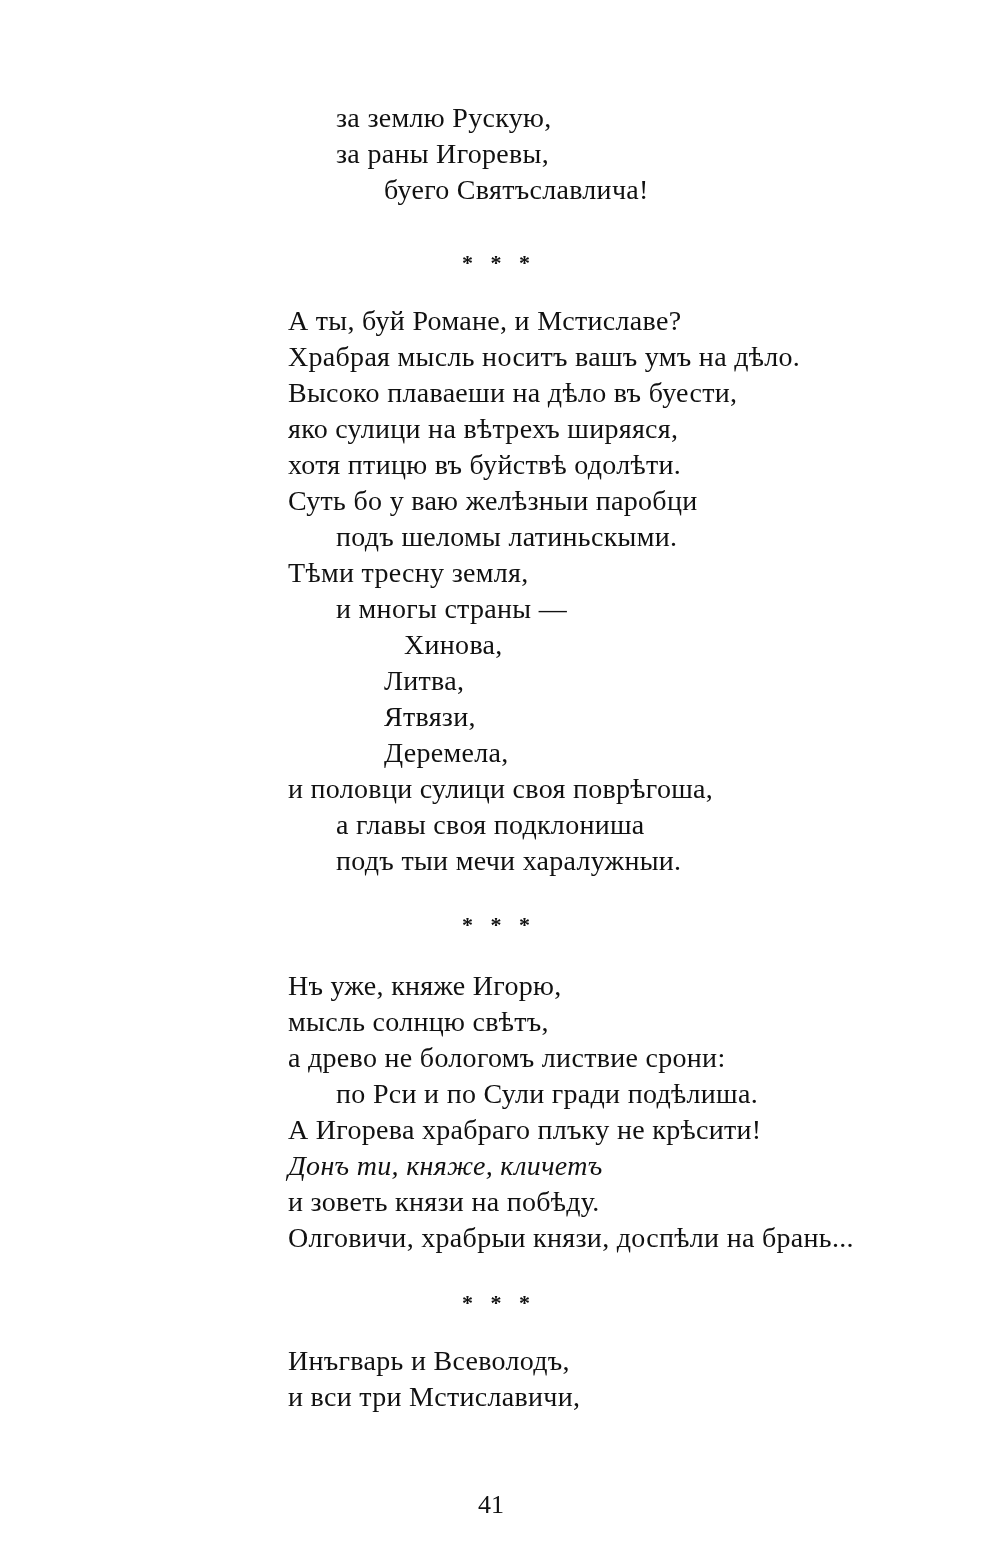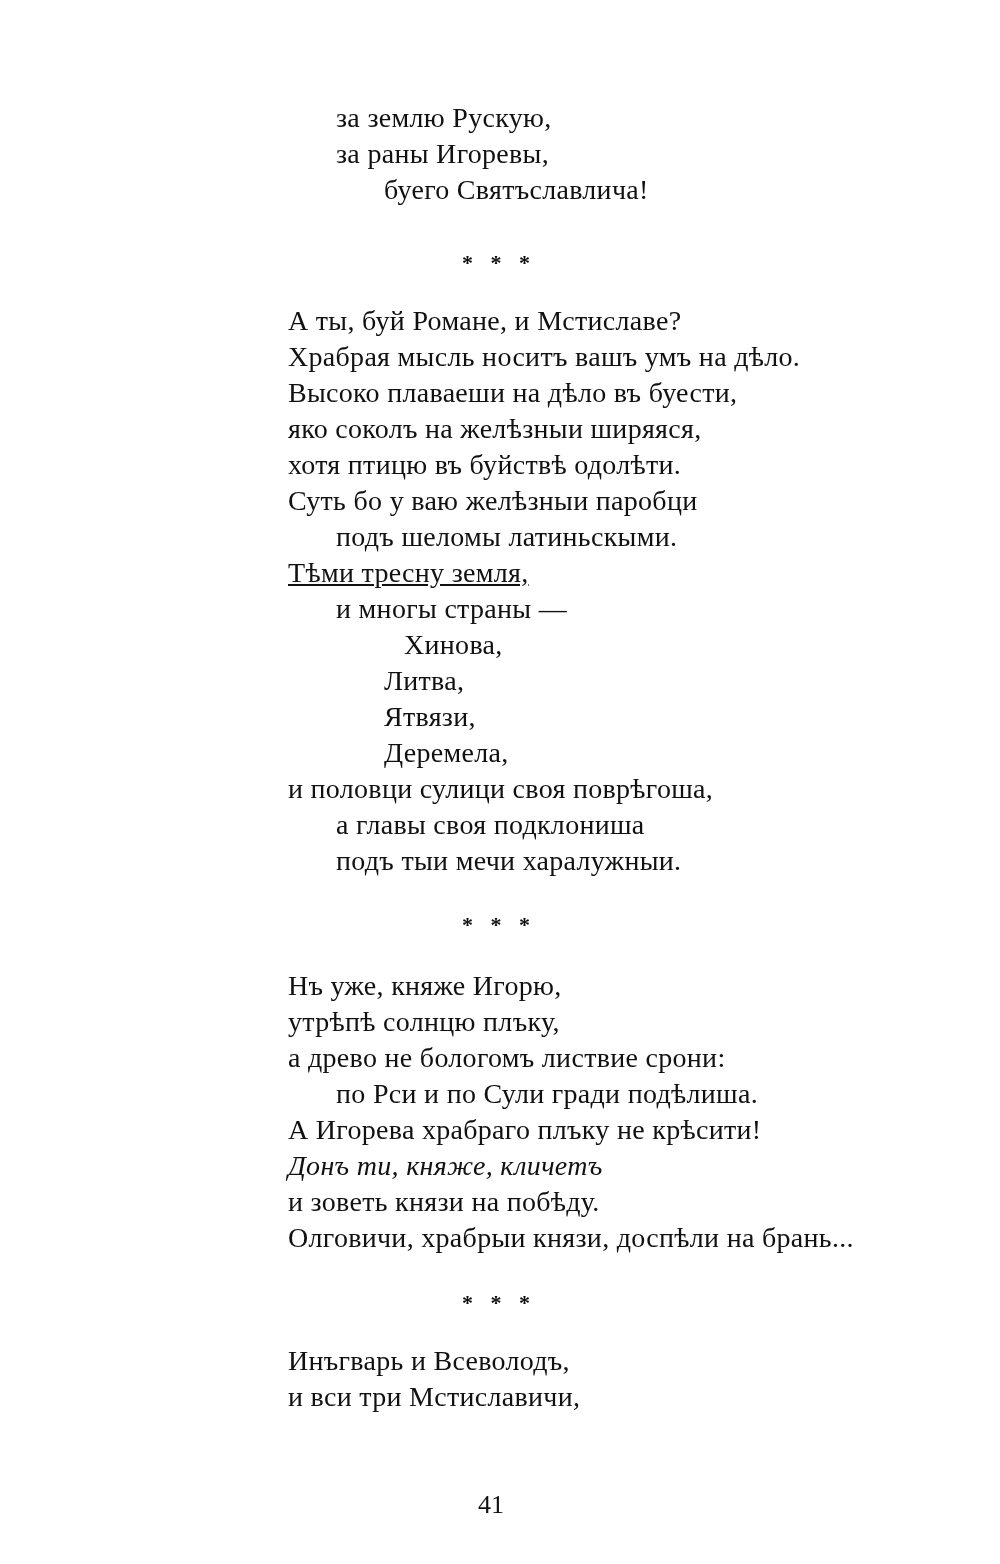--- a/index.html
+++ b/index.html
@@ -12,35 +12,35 @@
 </head>
 <body>
 
 <div id="page">
     <div class="line" style="left: 336px; top: 100px;">за землю Рускую,</div>
     <div class="line" style="left: 336px; top: 136px;">за раны Игоревы,</div>
     <div class="line" style="left: 384px; top: 172px;">буего Святъславлича!</div>
     <div class="line" style="left: 288px; top: 303px;">А ты, буй Романе, и Мстиславе?</div>
     <div class="line" style="left: 288px; top: 339px;">Храбрая мысль носитъ вашъ умъ на дѣло.</div>
     <div class="line" style="left: 288px; top: 375px;">Высоко плаваеши на дѣло въ буести,</div>
-    <div class="line" style="left: 288px; top: 411px;">яко соколъ на желѣзныи ширяяся,</div>
+    <div class="line" style="left: 288px; top: 411px;">яко сулици на вѣтрехъ ширяяся,</div>
     <div class="line" style="left: 288px; top: 447px;">хотя птицю въ буйствѣ одолѣти.</div>
     <div class="line" style="left: 288px; top: 483px;">Суть бо у ваю желѣзныи паробци</div>
     <div class="line" style="left: 336px; top: 519px;">подъ шеломы латиньскыми.</div>
-    <div class="line" style="left: 288px; top: 555px; text-decoration: underline;">Тѣми тресну земля,</div>
+    <div class="line" style="left: 288px; top: 555px;">Тѣми тресну земля,</div>
     <div class="line" style="left: 336px; top: 591px;">и многы страны —</div>
     <div class="line" style="left: 404px; top: 627px;">Хинова,</div>
     <div class="line" style="left: 384px; top: 663px;">Литва,</div>
     <div class="line" style="left: 384px; top: 699px;">Ятвязи,</div>
     <div class="line" style="left: 384px; top: 735px;">Деремела,</div>
     <div class="line" style="left: 288px; top: 771px;">и половци сулици своя поврѣгоша,</div>
     <div class="line" style="left: 336px; top: 807px;">а главы своя подклониша</div>
     <div class="line" style="left: 336px; top: 843px;">подъ тыи мечи харалужныи.</div>
     <div class="line" style="left: 288px; top: 968px;">Нъ уже, княже Игорю,</div>
-    <div class="line" style="left: 288px; top: 1004px;">утрѣпѣ солнцю плъку,</div>
+    <div class="line" style="left: 288px; top: 1004px;">мысль солнцю свѣтъ,</div>
     <div class="line" style="left: 288px; top: 1040px;">а древо не бологомъ листвие срони:</div>
     <div class="line" style="left: 336px; top: 1076px;">по Рси и по Сули гради подѣлиша.</div>
     <div class="line" style="left: 288px; top: 1112px;">А Игорева храбраго плъку не крѣсити!</div>
     <div class="line" style="left: 288px; top: 1148px; font-style: italic;">Донъ ти, княже, кличетъ</div>
     <div class="line" style="left: 288px; top: 1184px;">и зоветь князи на побѣду.</div>
     <div class="line" style="left: 288px; top: 1220px;">Олговичи, храбрыи князи, доспѣли на брань...</div>
     <div class="line" style="left: 288px; top: 1343px;">Инъгварь и Всеволодъ,</div>
     <div class="line" style="left: 288px; top: 1379px;">и вси три Мстиславичи,</div>
     <div class="stars" style="top: 250px;">* * *</div>
     <div class="stars" style="top: 912px;">* * *</div>

